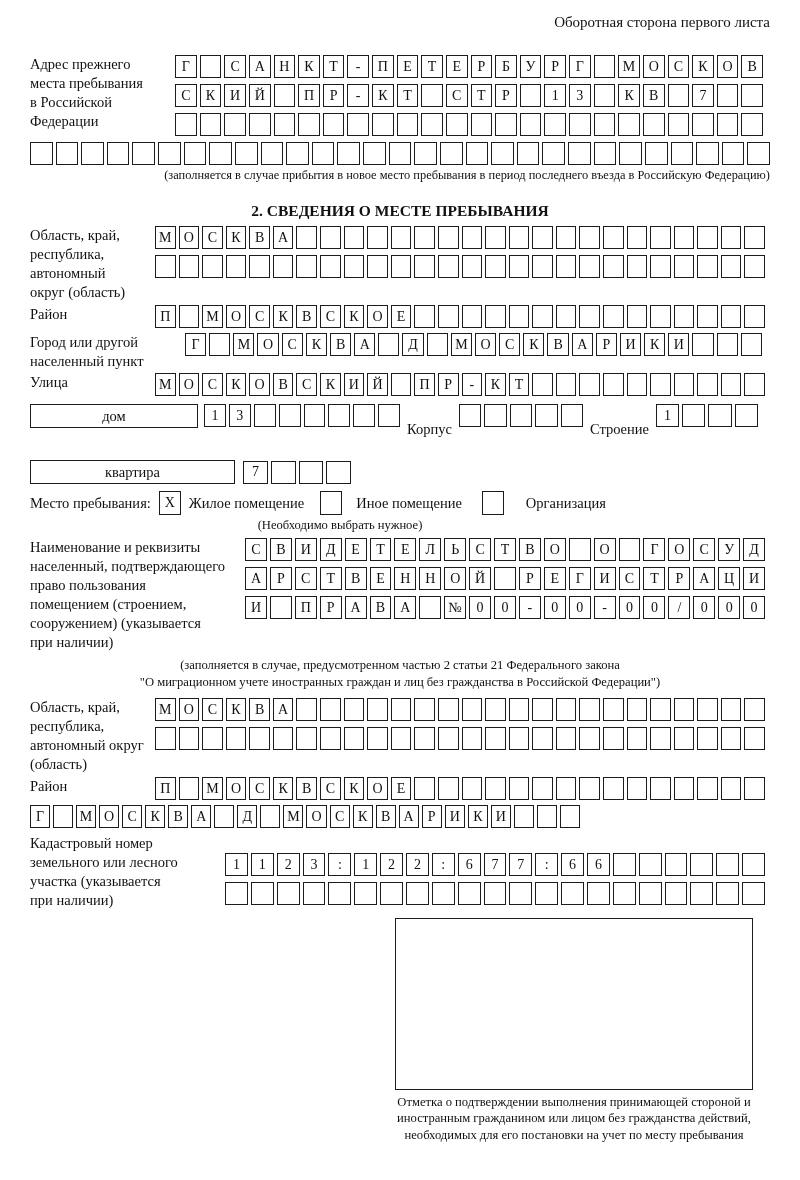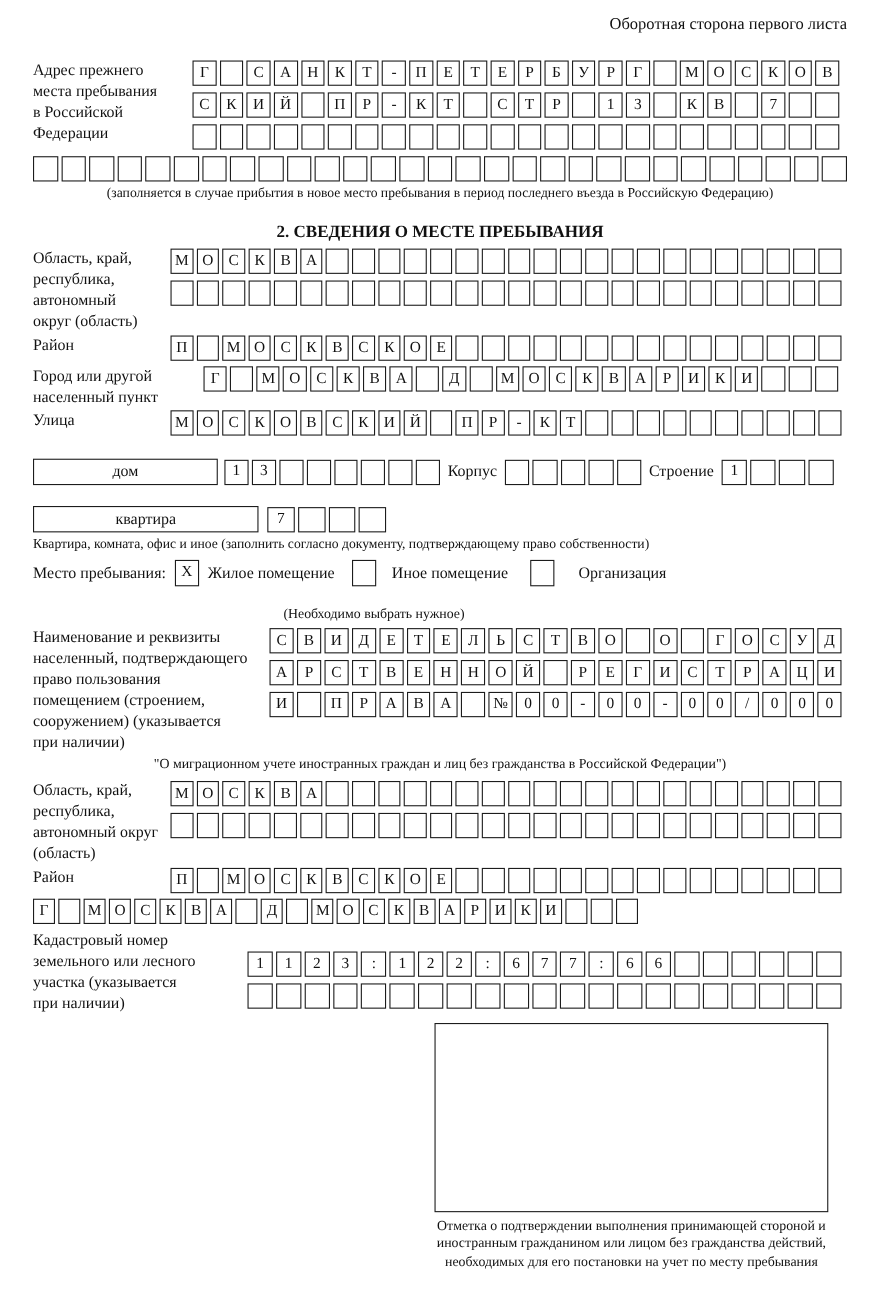--- a/index.html
+++ b/index.html
@@ -5,27 +5,27 @@
   html,body{margin:0;padding:0;background:#fff;}
   body{width:800px;height:1180px;overflow:hidden;font-family:"Liberation Serif","DejaVu Serif",serif;color:#111;}
   .page{box-sizing:border-box;width:800px;padding:10px 30px 0 30px;}
   .hdr-right{text-align:right;font-size:15px;margin-top:4px;}
   .frow{display:flex;align-items:flex-start;}
   .flabel{font-size:14.5px;line-height:19px;white-space:pre-line;flex-shrink:0;}
   .rowstack{display:flex;flex-direction:column;gap:6px;}
   .cells{display:grid;gap:0 3px;}
   .cell{box-sizing:border-box;border:1.5px solid #1c1c1c;height:23px;display:flex;align-items:center;justify-content:center;font-size:14px;line-height:1;background:#fff;}
   .caption{font-size:12.4px;margin-top:3px;}
-  .caption.center{text-align:center;}
+  .caption.center{text-align:right;}
   .title{font-weight:bold;font-size:15.5px;text-align:center;margin-top:19px;}
   .wbox{box-sizing:border-box;border:1.5px solid #1c1c1c;height:24px;display:flex;align-items:center;justify-content:center;font-size:14.5px;flex-shrink:0;}
   .inline-label{font-size:14.5px;line-height:24px;margin:13px 7px;flex-shrink:0;}
   .chk{box-sizing:border-box;border:1.5px solid #1c1c1c;width:22px;height:24px;display:inline-flex;align-items:center;justify-content:center;font-size:14px;flex-shrink:0;}
   .stay-row{align-items:center;font-size:14.5px;}
-  .note{font-size:12.6px;margin-left:160px;width:300px;text-align:center;margin-top:18px;}
+  .note{font-size:12.6px;margin-left:160px;width:300px;text-align:center;margin-top:3px;}
   .subtitle{font-size:12.6px;text-align:center;margin-top:2px;}
   .stamp-wrap{margin-left:365px;width:358px;margin-top:8px;}
   .stamp-box{box-sizing:border-box;border:1.6px solid #1c1c1c;width:358px;height:172px;background:#fff;}
   .stamp-caption{font-size:12.6px;text-align:center;line-height:1.3;margin-top:4px;}
 </style>
 </head>
 <body>
 
 <div class="page">
 
@@ -305,21 +305,21 @@
         <div class="cell"></div>
         <div class="cell"></div>
         <div class="cell"></div>
         <div class="cell"></div>
         <div class="cell"></div>
         <div class="cell"></div>
         <div class="cell"></div>
       </div>
   </div>
 
-  <div class="frow" style="margin-top:8px;align-items:center">
+  <div class="frow" style="margin-top:8px;">
     <div class="wbox" style="width:168px">дом</div>
     <div class="cells" style="width: 196px; margin-left: 6px; grid-template-columns: repeat(8, 1fr);">
         <div class="cell">1</div>
         <div class="cell">3</div>
         <div class="cell"></div>
         <div class="cell"></div>
         <div class="cell"></div>
         <div class="cell"></div>
         <div class="cell"></div>
         <div class="cell"></div>
@@ -343,21 +343,20 @@
 
   <div class="frow" style="margin-top:6px;align-items:center">
     <div class="wbox" style="width:205px">квартира</div>
     <div class="cells" style="width: 108px; margin-left: 8px; grid-template-columns: repeat(4, 1fr);">
         <div class="cell">7</div>
         <div class="cell"></div>
         <div class="cell"></div>
         <div class="cell"></div>
       </div>
   </div>
-  <div class="caption">Квартира, комната, офис и иное (заполнить согласно документу, подтверждающему право собственности)</div>
 
   <div class="frow stay-row" style="margin-top:7px">
     <span>Место пребывания:</span>
     <span class="chk" style="margin-left:8px">X</span>
     <span style="margin-left:8px">Жилое помещение</span>
     <span class="chk" style="margin-left:16px"></span>
     <span style="margin-left:14px">Иное помещение</span>
     <span class="chk" style="margin-left:20px"></span>
     <span style="margin-left:22px">Организация</span>
   </div>
@@ -436,20 +435,21 @@
           <div class="cell">0</div>
           <div class="cell">0</div>
           <div class="cell">/</div>
           <div class="cell">0</div>
           <div class="cell">0</div>
           <div class="cell">0</div>
         </div>
     </div>
   </div>
 
+  <div class="subtitle" style="margin-top:6px">(заполняется в случае, предусмотренном частью 2 статьи 21 Федерального закона</div>
   <div class="subtitle">"О миграционном учете иностранных граждан и лиц без гражданства в Российской Федерации")</div>
 
   <div class="frow" style="margin-top:8px">
     <div class="flabel" style="width:125px">Область, край,
 республика,
 автономный округ
 (область)</div>
     <div class="rowstack">
       <div class="cells" style="width: 610px; grid-template-columns: repeat(26, 1fr);">
           <div class="cell">М</div>

